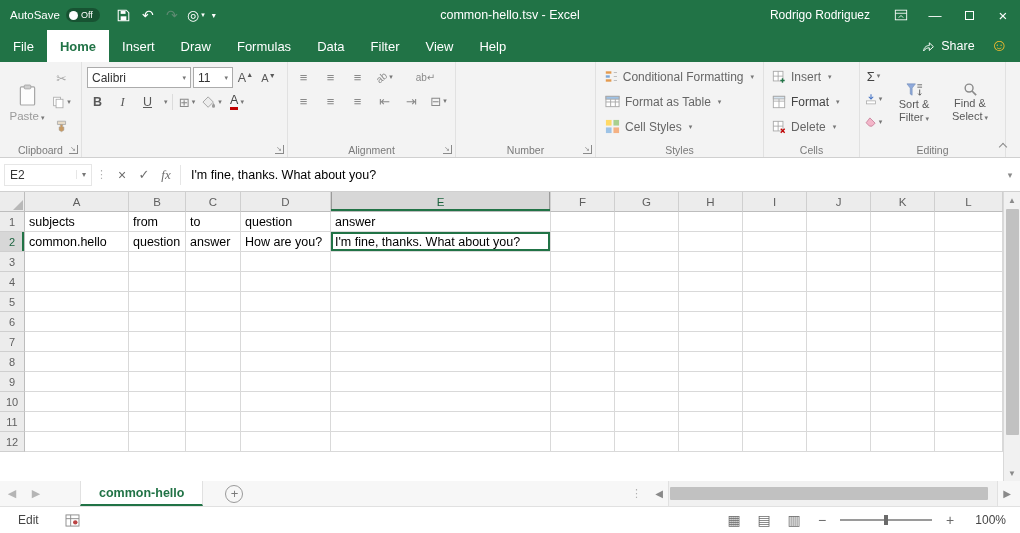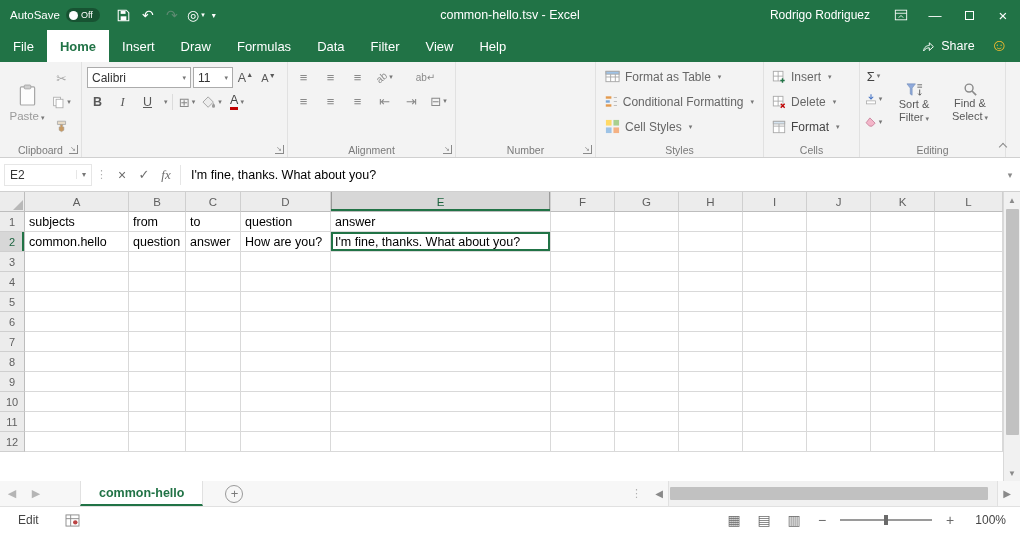--- a/index.html
+++ b/index.html
@@ -292,37 +292,37 @@
 
     <div class="rgroup" style="width:140px">
       <div class="rg-label">Number</div>
       <span class="launcher">↘</span>
     </div>
 
     <div class="rgroup" style="width:168px">
       <div class="vcol">
         <div class="stylerow">
           <svg width="15" height="15" viewBox="0 0 16 16">
+              <rect x="1" y="1.5" width="7" height="3" fill="#e49a4e"></rect>
+              <rect x="1" y="6.5" width="5" height="3" fill="#7ba7d7"></rect>
+              <rect x="1" y="11.5" width="7" height="3" fill="#e49a4e"></rect>
+              <path d="M11 3 h4 M11 8 h4 M11 13 h4" stroke="#b0b0b0"></path>
+            </svg>
+          <span>Conditional Formatting</span>
+            <span class="arr">▾</span>
+        </div>
+        <div class="stylerow">
+          <svg width="15" height="15" viewBox="0 0 16 16">
               <rect x="1" y="2.5" width="14" height="11" fill="#fff" stroke="#a8a8a8"></rect>
               <rect x="1" y="2.5" width="14" height="3" fill="#9fc3e7" stroke="#a8a8a8"></rect>
               <line x1="1" y1="8.5" x2="15" y2="8.5" stroke="#a8a8a8"></line>
               <line x1="6" y1="5.5" x2="6" y2="13.5" stroke="#a8a8a8"></line>
               <line x1="11" y1="5.5" x2="11" y2="13.5" stroke="#a8a8a8"></line>
             </svg>
           <span>Format as Table</span>
-            <span class="arr">▾</span>
-        </div>
-        <div class="stylerow">
-          <svg width="15" height="15" viewBox="0 0 16 16">
-              <rect x="1" y="1.5" width="7" height="3" fill="#e49a4e"></rect>
-              <rect x="1" y="6.5" width="5" height="3" fill="#7ba7d7"></rect>
-              <rect x="1" y="11.5" width="7" height="3" fill="#e49a4e"></rect>
-              <path d="M11 3 h4 M11 8 h4 M11 13 h4" stroke="#b0b0b0"></path>
-            </svg>
-          <span>Conditional Formatting</span>
             <span class="arr">▾</span>
         </div>
         <div class="stylerow">
           <svg width="15" height="15" viewBox="0 0 16 16">
               <rect x="1" y="1" width="6" height="6" fill="#ffd966"></rect>
               <rect x="9" y="1" width="6" height="6" fill="#a9d08e"></rect>
               <rect x="1" y="9" width="6" height="6" fill="#9dc3e6"></rect>
               <rect x="9" y="9" width="6" height="6" fill="#f4b183"></rect>
             </svg>
           <span>Cell Styles</span>
@@ -339,36 +339,36 @@
               <rect x="1.5" y="1.5" width="11" height="11" fill="#fff" stroke="#a8a8a8"></rect>
               <line x1="1.5" y1="7" x2="12.5" y2="7" stroke="#a8a8a8"></line>
               <line x1="7" y1="1.5" x2="7" y2="12.5" stroke="#a8a8a8"></line>
               <path d="M12 9.5v5M9.5 12h5" stroke="#217346" stroke-width="1.6"></path>
             </svg>
           <span>Insert</span>
             <span class="arr">▾</span>
         </div>
         <div class="cellrow">
           <svg width="14" height="14" viewBox="0 0 16 16">
+              <rect x="1.5" y="1.5" width="13" height="13" fill="#fff" stroke="#a8a8a8"></rect>
+              <line x1="1.5" y1="7" x2="14.5" y2="7" stroke="#a8a8a8"></line>
+              <line x1="8" y1="1.5" x2="8" y2="14.5" stroke="#a8a8a8"></line>
+              <rect x="1.5" y="1.5" width="13" height="3" fill="#d6e4f0" stroke="#a8a8a8"></rect>
+            </svg>
+          <span style="color:#444">Format</span>
+            <span class="arr">▾</span>
+        </div>
+        <div class="cellrow">
+          <svg width="14" height="14" viewBox="0 0 16 16">
               <rect x="1.5" y="1.5" width="11" height="11" fill="#fff" stroke="#a8a8a8"></rect>
               <line x1="1.5" y1="7" x2="12.5" y2="7" stroke="#a8a8a8"></line>
               <line x1="7" y1="1.5" x2="7" y2="12.5" stroke="#a8a8a8"></line>
               <path d="M10 10l4.5 4.5M14.5 10L10 14.5" stroke="#c00000" stroke-width="1.5"></path>
             </svg>
           <span>Delete</span>
-            <span class="arr">▾</span>
-        </div>
-        <div class="cellrow">
-          <svg width="14" height="14" viewBox="0 0 16 16">
-              <rect x="1.5" y="1.5" width="13" height="13" fill="#fff" stroke="#a8a8a8"></rect>
-              <line x1="1.5" y1="7" x2="14.5" y2="7" stroke="#a8a8a8"></line>
-              <line x1="8" y1="1.5" x2="8" y2="14.5" stroke="#a8a8a8"></line>
-              <rect x="1.5" y="1.5" width="13" height="3" fill="#d6e4f0" stroke="#a8a8a8"></rect>
-            </svg>
-          <span style="color:#444">Format</span>
             <span class="arr">▾</span>
         </div>
       </div>
       <div class="rg-label">Cells</div>
     </div>
 
     <div class="rgroup" style="width:146px">
       <div class="rg-body" style="gap:4px">
         <div class="minicol" style="padding-top:2px;gap:3px">
           <span class="sbtn">

